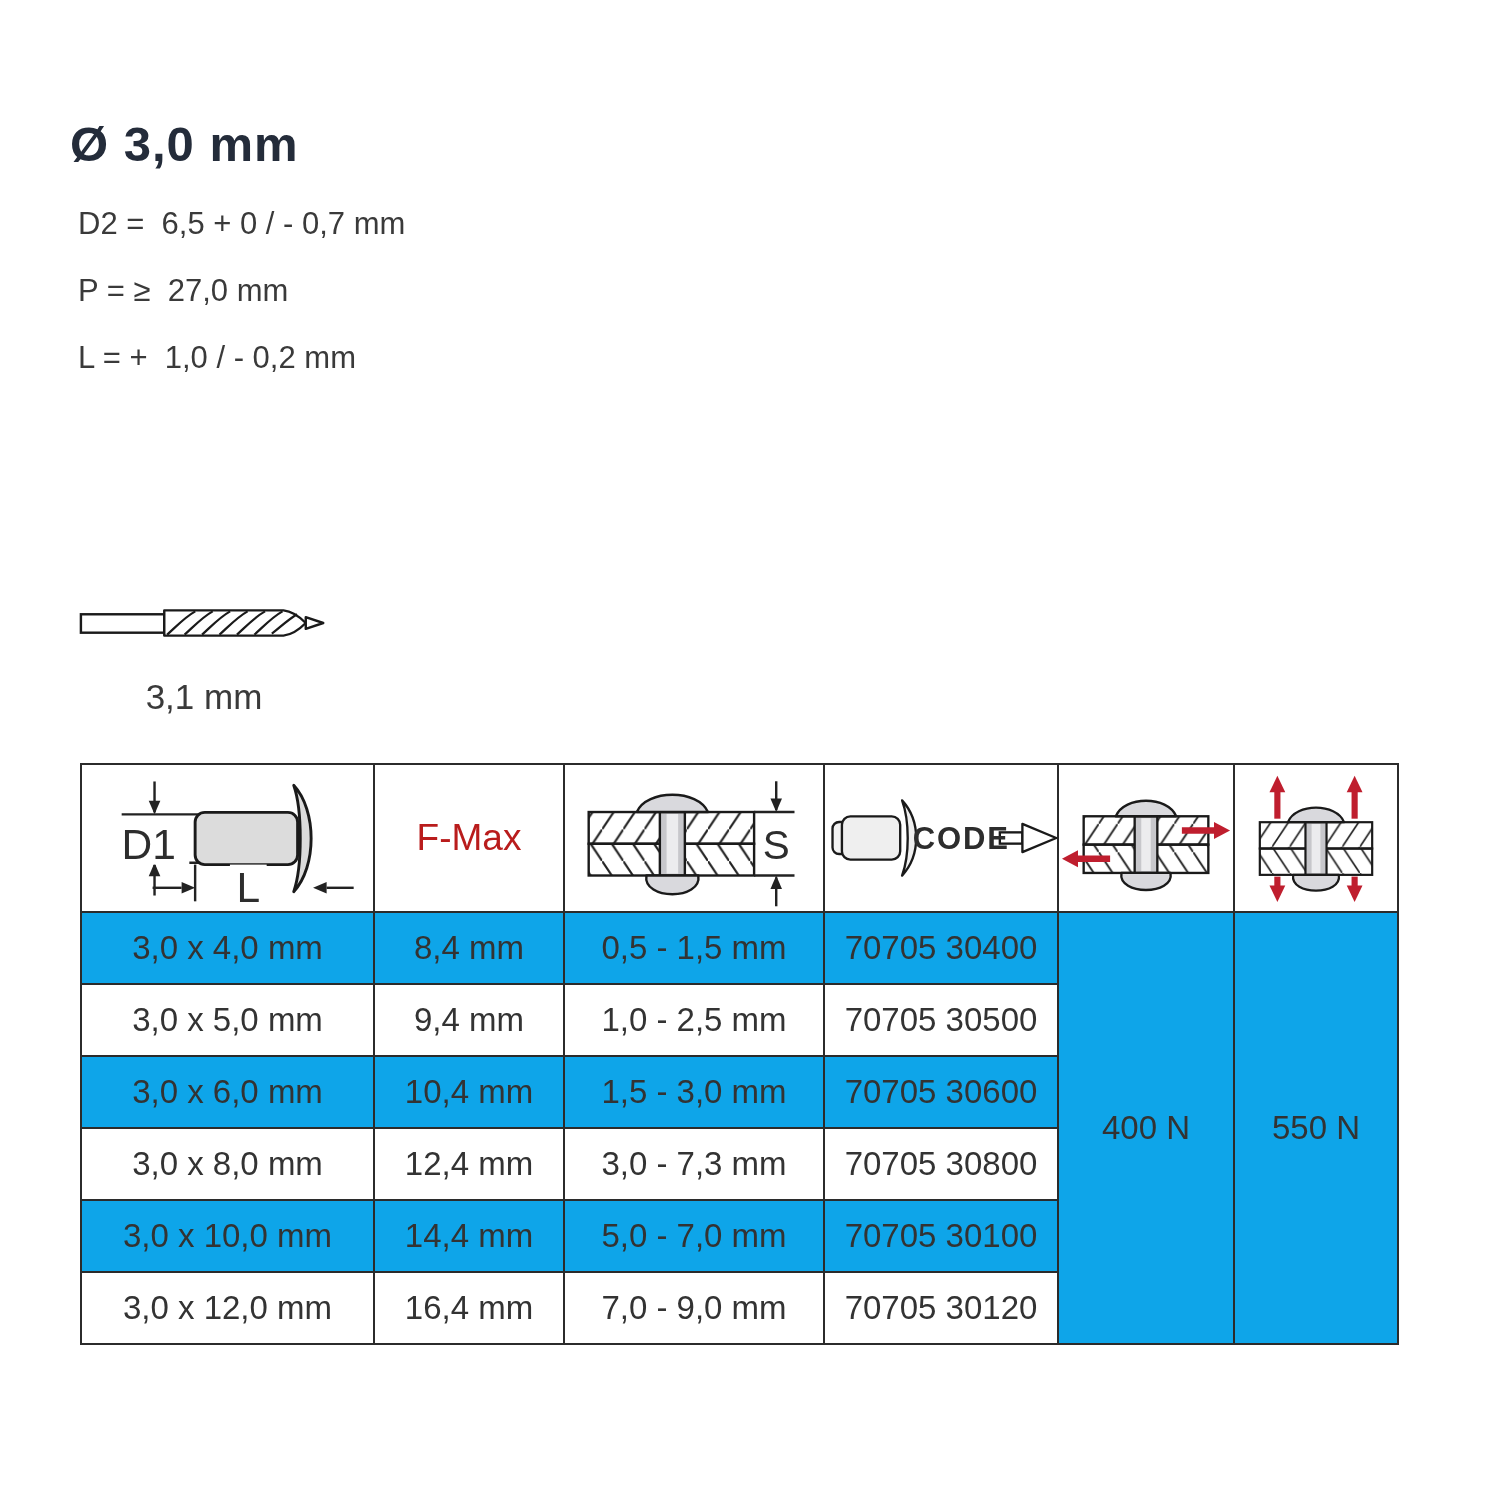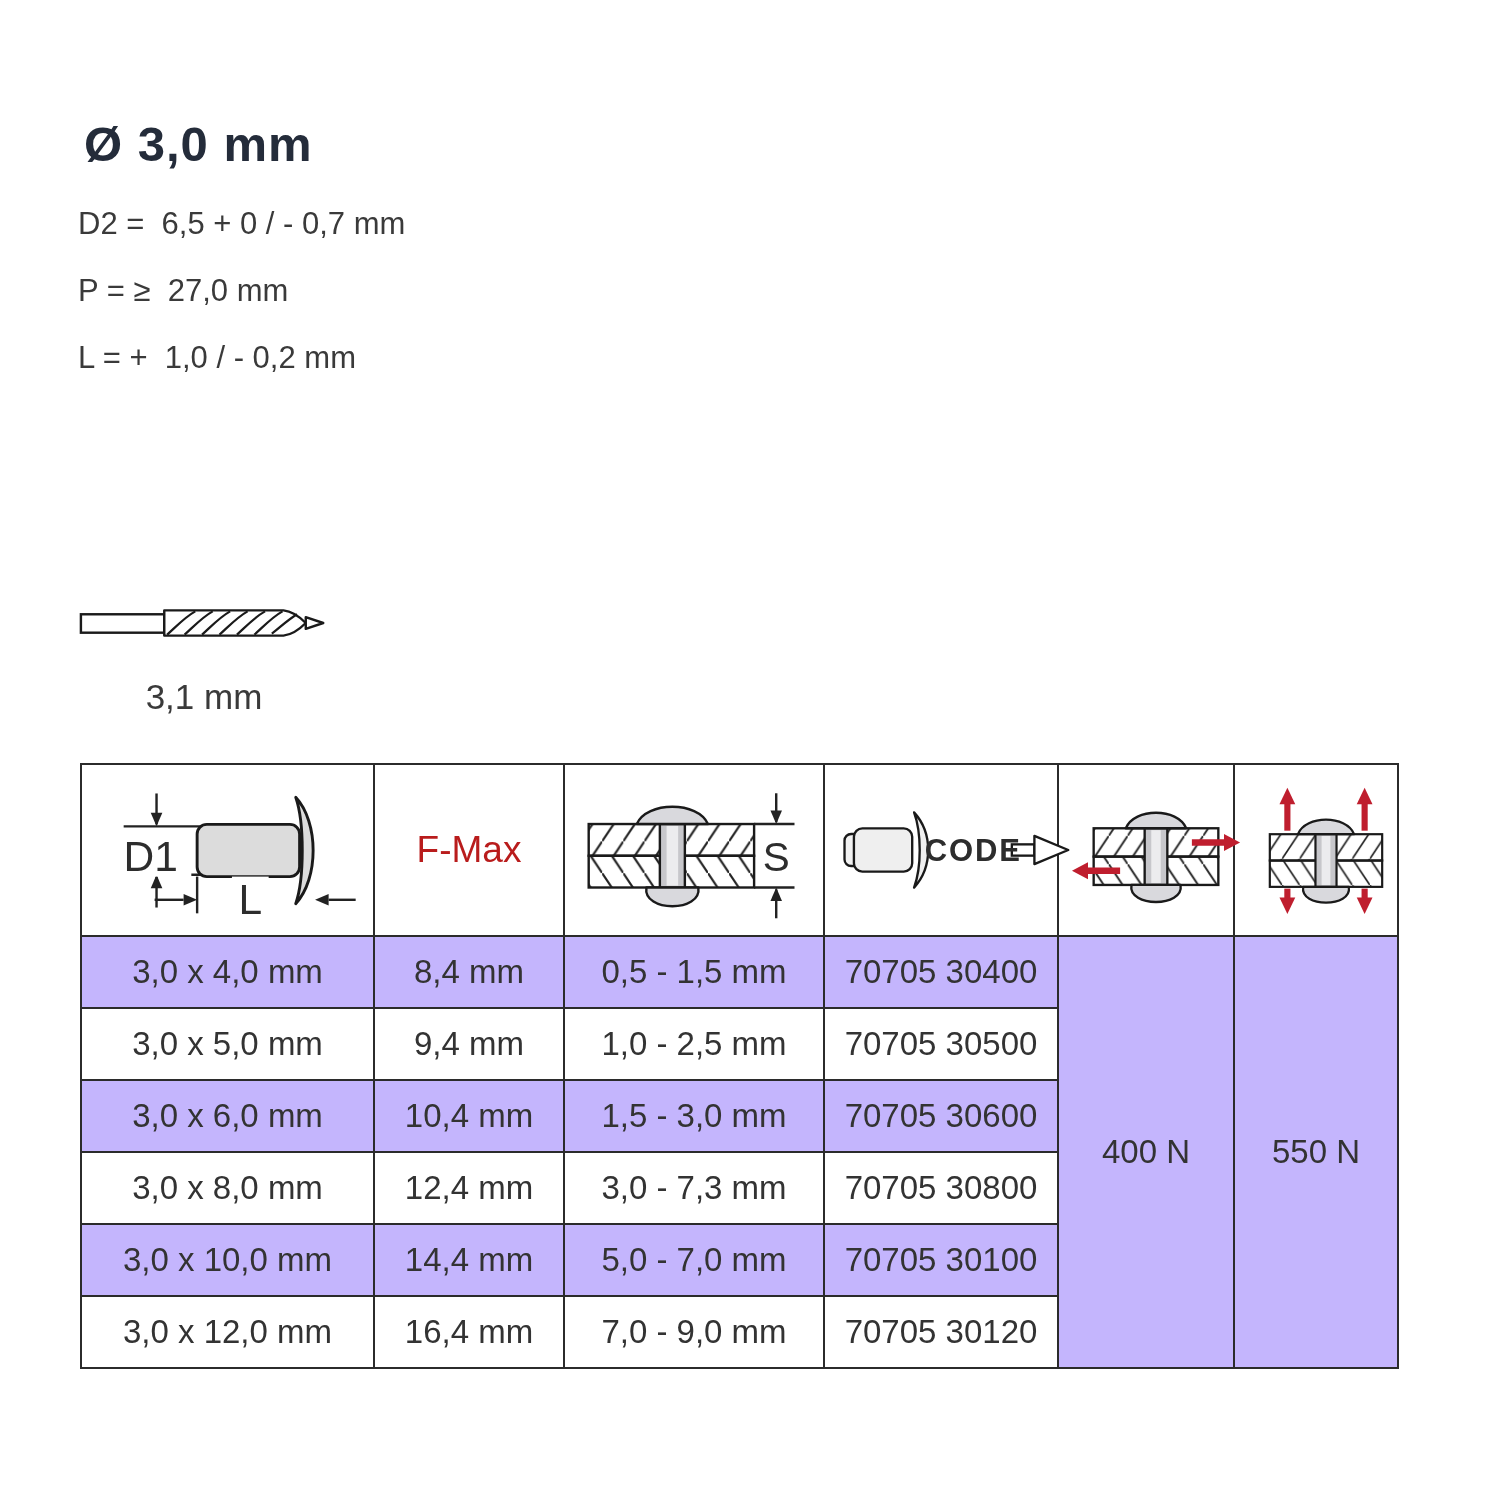--- a/index.html
+++ b/index.html
@@ -1,37 +1,37 @@
 <!DOCTYPE html>
 <html><head>
 <meta charset="utf-8">
 <style>
   * { margin:0; padding:0; box-sizing:border-box; }
   html,body { background:#ffffff; }
   body { width:1500px; height:1500px; position:relative; overflow:hidden;
          font-family:"Liberation Sans", sans-serif; color:#343434; }
 
-  .page-title { position:absolute; left:84px; top:116px;
+  .page-title { position:absolute; left:70px; top:116px;
                 font-size:49px; font-weight:bold; color:#242c3a; letter-spacing:1px;text-align:right; }
 
   .specs { position:absolute; left:78px; top:190px; }
   .spec-line { font-size:31px; line-height:67px; color:#3a3a3a; white-space:pre; }
 
   .drill-row { position:absolute; left:78px; top:593px; display:flex; align-items:center; gap:24px;flex-direction:column; }
   .drill-row svg { display:block; }
   .drill-label { font-size:35px; color:#3a3a3a; }
 
   table.spec { position:absolute; left:80px; top:763px; width:1317px;
                border-collapse:collapse; table-layout:fixed; }
   table.spec th, table.spec td { border:2px solid #2b2b2b; text-align:center;
-               vertical-align:middle; padding:12px; font-weight:normal; }
+               vertical-align:middle; padding:0; font-weight:normal; }
   tr.hdr { height:147px; background:#ffffff; }
   tr.row { height:72px; }
   tr.row td { font-size:33px; color:#333333; }
-  .blue { background:#c4b5fd; }
+  .blue { background:#0ea5e9; }
   .fmax-label { font-size:37px; color:#b91c1c; }
   .force-cell { font-size:34px; color:#333333; }
   svg { display:block; margin:0 auto; }
   svg text { font-family:"Liberation Sans", sans-serif; fill:#2d2d2d; }
 </style>
 </head>
 <body>
 
 <div class="page-title">Ø 3,0 mm</div>
 

